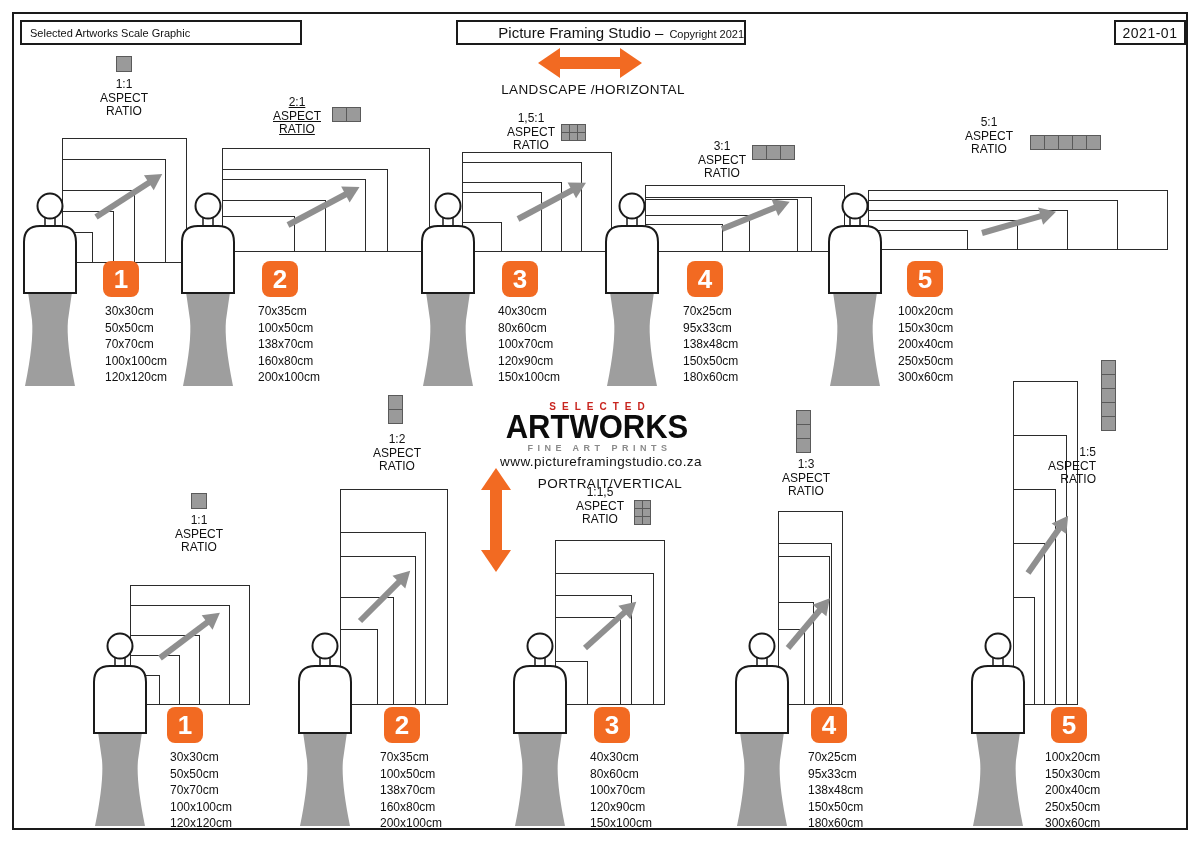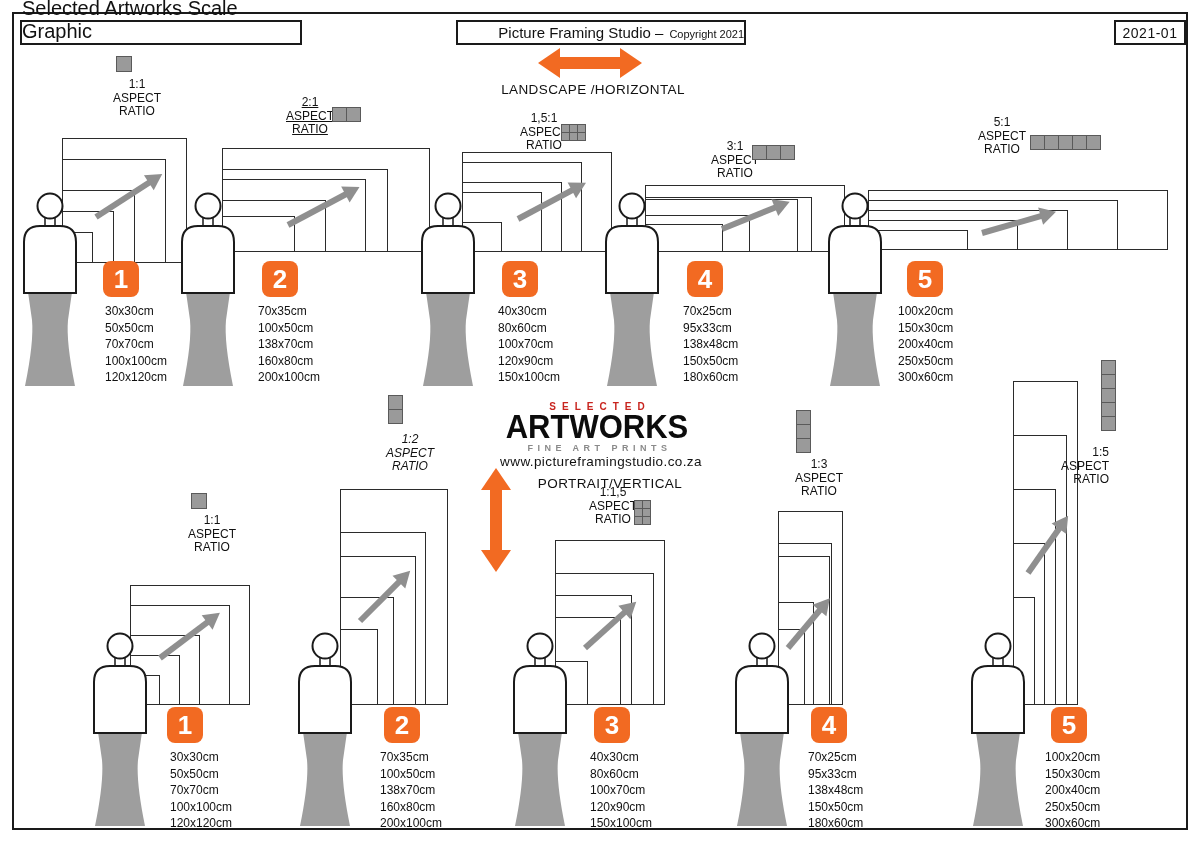--- a/index.html
+++ b/index.html
@@ -2,31 +2,31 @@
 <html style="--orange: #f26a22; --gray: #9e9e9e; --logored: #c8241e;"><head>
 <meta charset="utf-8">
 <style>
   :root{ --orange:#f26a22; --gray:#9e9e9e; --ink:#1a1a1a; --logored:#c8241e; }
   html,body{margin:0;padding:0;}
   body{width:1200px;height:842px;background:#fff;color:#111;font-family:"Liberation Sans",sans-serif;}
   #stage{position:relative;width:1200px;height:842px;overflow:hidden;background:#fff;}
   .outer-border{position:absolute;left:12px;top:12px;right:12px;bottom:12px;border:2px solid var(--ink);}
 
   .hbox{position:absolute;border:2px solid var(--ink);background:#fff;display:flex;align-items:center;box-sizing:border-box;}
-  #hdr-left{left:20px;top:20px;width:282px;height:25px;font-size:20px;align-items:flex-end;}
+  #hdr-left{left:20px;top:20px;width:282px;height:25px;padding-left:8px;font-size:11px;}
   #hdr-center{left:456px;top:20px;width:290px;height:25px;justify-content:flex-end;font-size:15px;}
   #hdr-center .sub{font-size:11px;margin-left:6px;position:relative;top:1px;}
   #hdr-right{left:1114px;top:20px;width:72px;height:25px;justify-content:center;font-size:14px;letter-spacing:.5px;}
 
   .group{position:absolute;left:0;top:0;width:1200px;height:842px;pointer-events:none;}
   .frame{position:absolute;border:1.5px solid #2b2b2b;box-sizing:border-box;background:transparent;}
   .person{position:absolute;width:80px;height:196px;}
   .badge{position:absolute;width:36px;height:36px;background:var(--orange);border-radius:8px;color:#fff;display:flex;align-items:center;justify-content:center;font-size:26px;font-weight:bold;}
   .sizes{position:absolute;font-size:12px;line-height:16.5px;white-space:nowrap;}
-  .ratio-label{position:absolute;width:64px;text-align:center;font-size:12px;line-height:13.5px;margin-left:13px;}
+  .ratio-label{position:absolute;width:64px;text-align:center;font-size:12px;line-height:13.5px;}
   .ricon{position:absolute;display:grid;gap:1px;background:#5a5a5a;border:1px solid #5a5a5a;}
   .ricon i{display:block;background:#9a9a9a;}
   .garrow{position:absolute;height:6px;background:#8f8f8f;transform-origin:0 50%;}
   .garrow::after{content:"";position:absolute;right:-15px;top:-6.5px;width:0;height:0;border-left:16px solid #8f8f8f;border-top:9.5px solid transparent;border-bottom:9.5px solid transparent;}
 
   .oarr .tri{position:absolute;width:0;height:0;}
   .oarr .bar{position:absolute;background:var(--orange);}
   #arrow-landscape{position:absolute;left:538px;top:48px;width:104px;height:30px;}
   #arrow-landscape .bar{left:18px;right:18px;top:9px;height:12px;}
   #arrow-landscape .tl{left:0;top:0;border-top:15px solid transparent;border-bottom:15px solid transparent;border-right:22px solid var(--orange);}
@@ -282,21 +282,21 @@
       <div class="frame" style="left: 340px; width: 86.4px; height: 172.8px; top: 532.2px;"></div>
       <div class="frame" style="left: 340px; width: 108px; height: 216px; top: 489px;"></div>
       <div class="person" style="left: 287px; top: 632px;"><svg width="80" height="196" viewBox="0 0 80 196">
           <path d="M16 100 L60 100 L56 128 Q54 150 63 194 L13 194 Q22 150 20 128 Z" fill="#9e9e9e"></path>
           <rect x="33" y="22" width="10" height="14" fill="#fff" stroke="#1a1a1a" stroke-width="1.5"></rect>
           <path d="M12 101 L12 50 Q12 34 28 34 L48 34 Q64 34 64 50 L64 101 Z" fill="#fff" stroke="#1a1a1a" stroke-width="2"></path>
           <circle cx="38" cy="14" r="12.5" fill="#fff" stroke="#1a1a1a" stroke-width="2"></circle>
         </svg></div>
       <div class="garrow" style="left: 360px; top: 618px; width: 56px; transform: rotate(-45deg);"></div>
       <div class="badge" style="left: 384px; top: 707px;">2</div>
-      <div class="ratio-label" style="left: 365px; top: 433px; font-style: italic;">
+      <div class="ratio-label" style="left: 365px; top: 433px;">
         <div>1:2</div>
         <div>ASPECT</div>
         <div>RATIO</div>
       </div>
       <div class="ricon" style="left: 388px; top: 395px; grid-template-columns: repeat(1, 13px); grid-template-rows: repeat(2, 13px);">
         <i></i>
         <i></i>
       </div>
       <div class="sizes" style="left: 380px; top: 749px;">
         <div>70x35cm</div>

